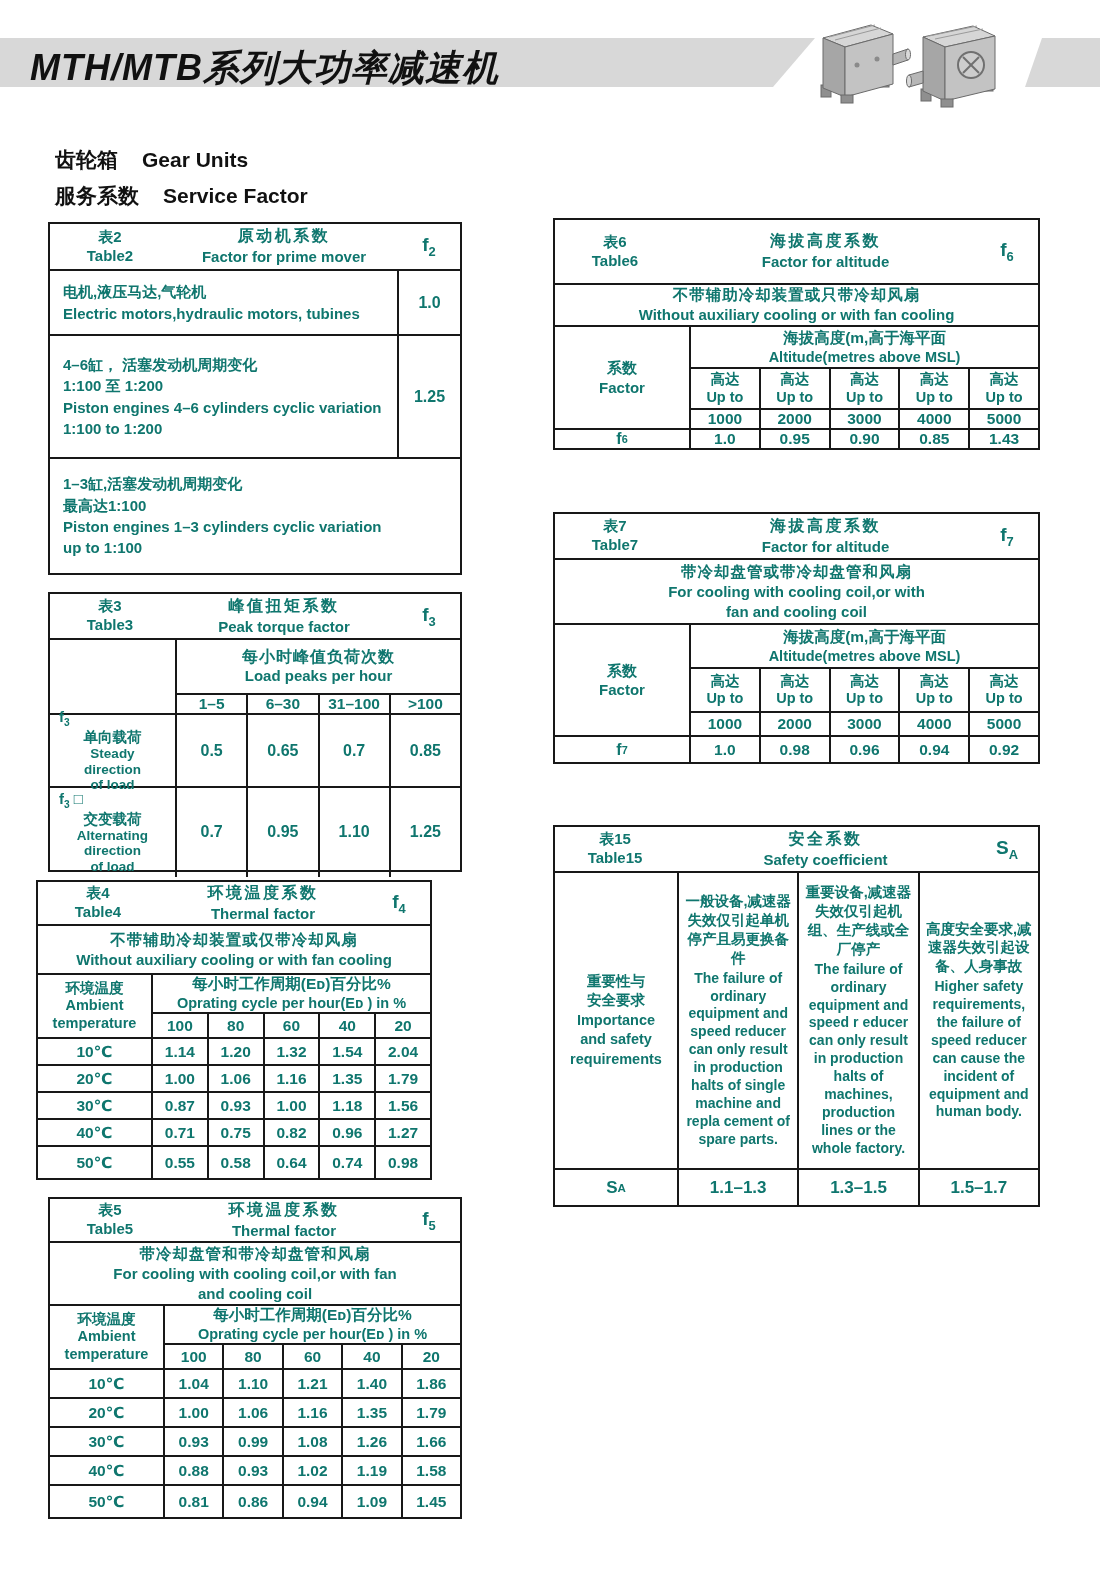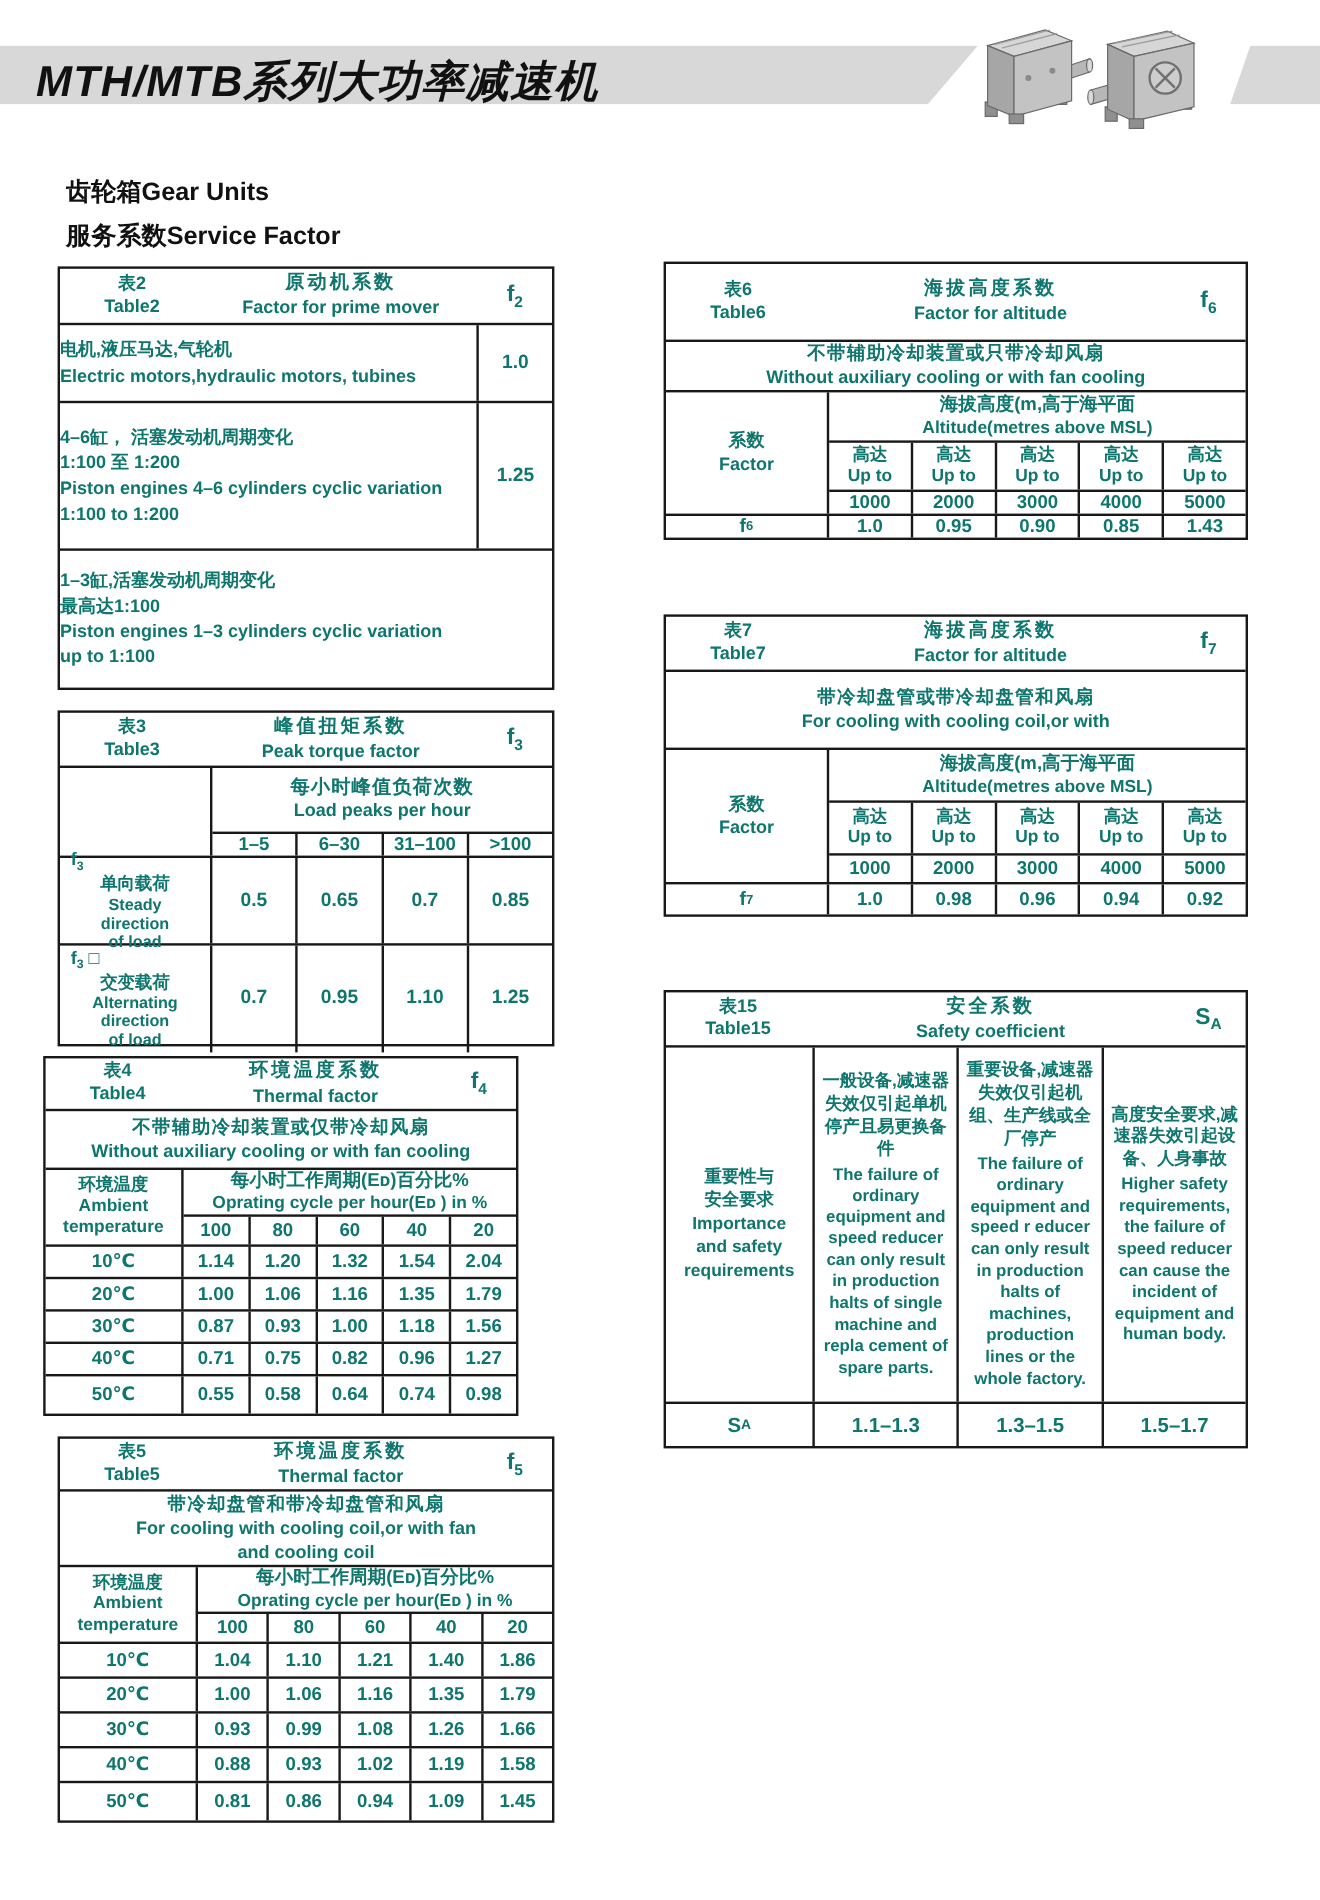--- a/index.html
+++ b/index.html
@@ -6,40 +6,40 @@
   .page{position:relative;width:1100px;height:1583px;background:#ffffff;overflow:hidden;
         font-family:"Liberation Sans","DejaVu Sans",sans-serif;color:#111}
   .band{position:absolute;background:#d8d8d8}
   .band-main{left:0;top:38px;width:815px;height:49px;
         clip-path:polygon(0 0,100% 0,calc(100% - 42px) 100%,0 100%)}
   .band-right{left:1025px;top:38px;width:75px;height:49px;
         clip-path:polygon(17px 0,100% 0,100% 100%,0 100%)}
   .page-title{position:absolute;left:30px;top:44px;font-size:36px;font-weight:800;
         font-style:italic;letter-spacing:1px;white-space:nowrap}
   .sec{position:absolute;left:55px;font-size:21px;font-weight:700;white-space:nowrap}
-  .sec .en{margin-left:0}
+  .sec .en{margin-left:24px}
   .sec2 .en{}
 
   .tbl{position:absolute;border:2px solid #181818;box-sizing:border-box;display:flex;
        flex-direction:column;font-weight:700;color:#0f766e;background:#fff}
   .tbl *{box-sizing:border-box}
   .bl{border-left:2px solid #181818}
   .thead{display:flex;align-items:center;flex:0 0 auto;border-bottom:2px solid #181818}
   .h-tag{width:120px;text-align:center;font-size:15px;line-height:1.25}
   .h-title{flex:1;text-align:center;font-size:15px;line-height:1.3}
   .h-title .zh{font-size:16px;letter-spacing:2.5px}
   .h-sym{width:62px;text-align:center;font-size:19px}
   sub{font-size:68%}
   .vctr{display:flex;flex-direction:column;justify-content:center;text-align:center}
 
   
   .t2row{display:flex;border-bottom:2px solid #181818}
   .t2row.grow{border-bottom:none;flex:1}
   .t2desc{flex:1;display:flex;flex-direction:column;justify-content:center;
-          font-size:15px;line-height:1.42}
+          padding-left:13px;font-size:15px;line-height:1.42}
   .t2val{width:63px;border-left:2px solid #181818;display:flex;align-items:center;
          justify-content:center;font-size:16px}
 
   
   .t3sub{display:flex;border-bottom:2px solid #181818}
   .t3corner{width:127px;border-right:2px solid #181818}
   .t3subright{flex:1;display:flex;flex-direction:column}
   .t3peaks{border-bottom:2px solid #181818;font-size:15px;line-height:1.25}
   .t3peaks .zh{font-size:16px;letter-spacing:1px}
   .t3cols{flex:1;display:flex;text-align:center;font-size:15.5px}
@@ -467,20 +467,21 @@
       </div>
       <div class="h-title">
         <div class="zh">海拔高度系数</div>
         <div>Factor for altitude</div>
       </div>
       <div class="h-sym"><span>f</span><sub>7</sub></div>
     </div>
     <div class="cond vctr" style="height:65px">
       <div class="zh">带冷却盘管或带冷却盘管和风扇</div>
       <div>For cooling with cooling coil,or with</div>
+      <div>fan and cooling coil</div>
     </div>
     <div class="midrow" style="height:112px">
       <div class="factor vctr">
         <div>系数</div>
         <div>Factor</div>
       </div>
       <div class="fmidright">
         <div class="alt vctr" style="height:44px">
           <div class="zh">海拔高度(m,高于海平面</div>
           <div>Altitude(metres above MSL)</div>

